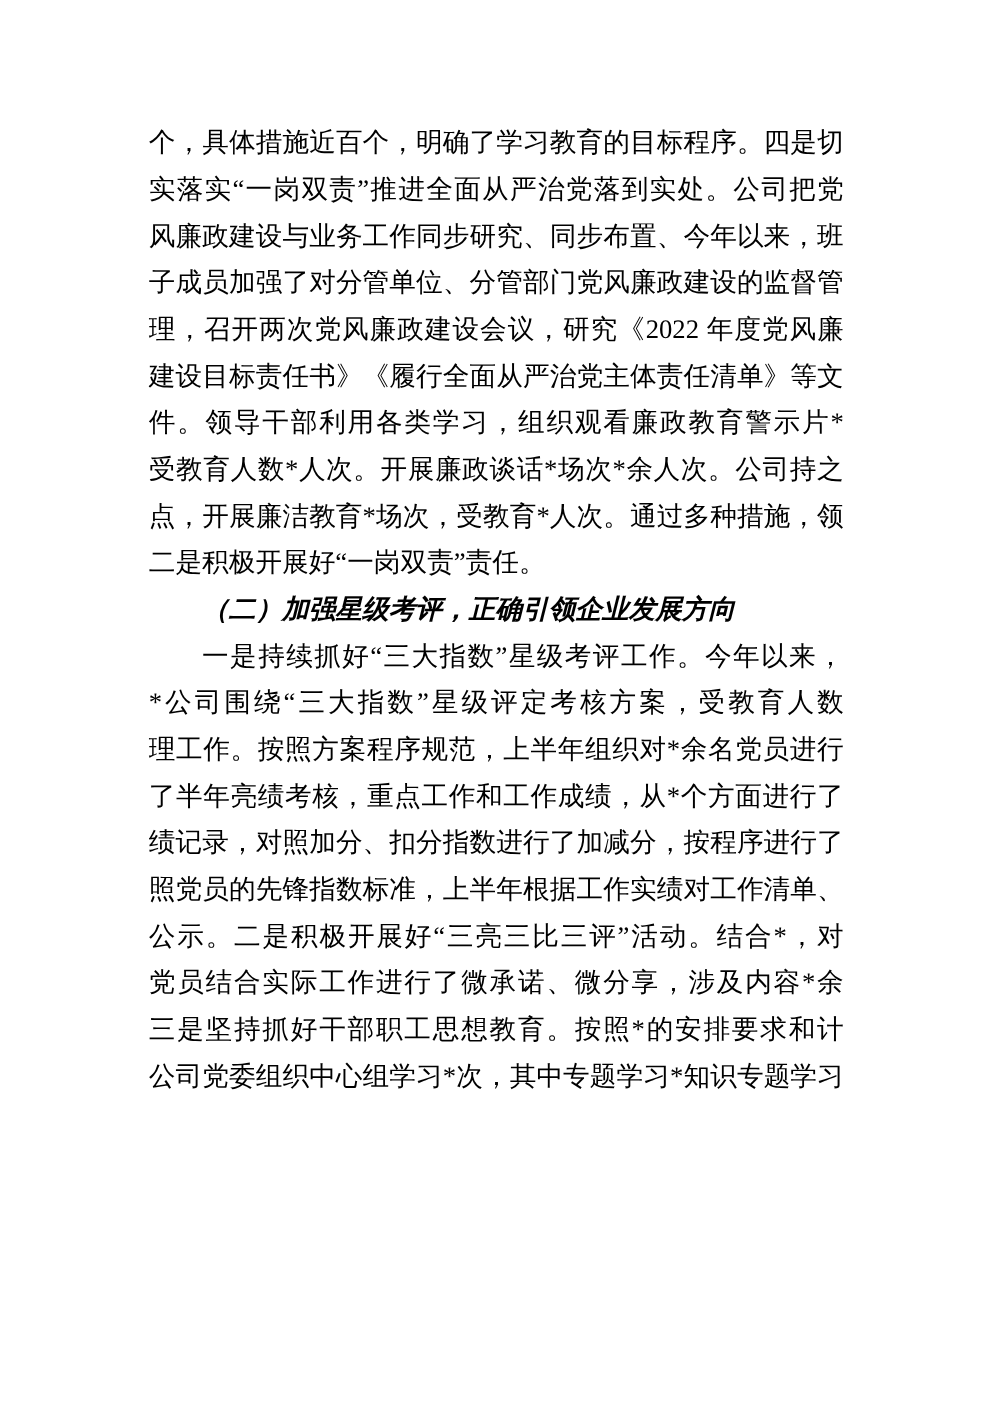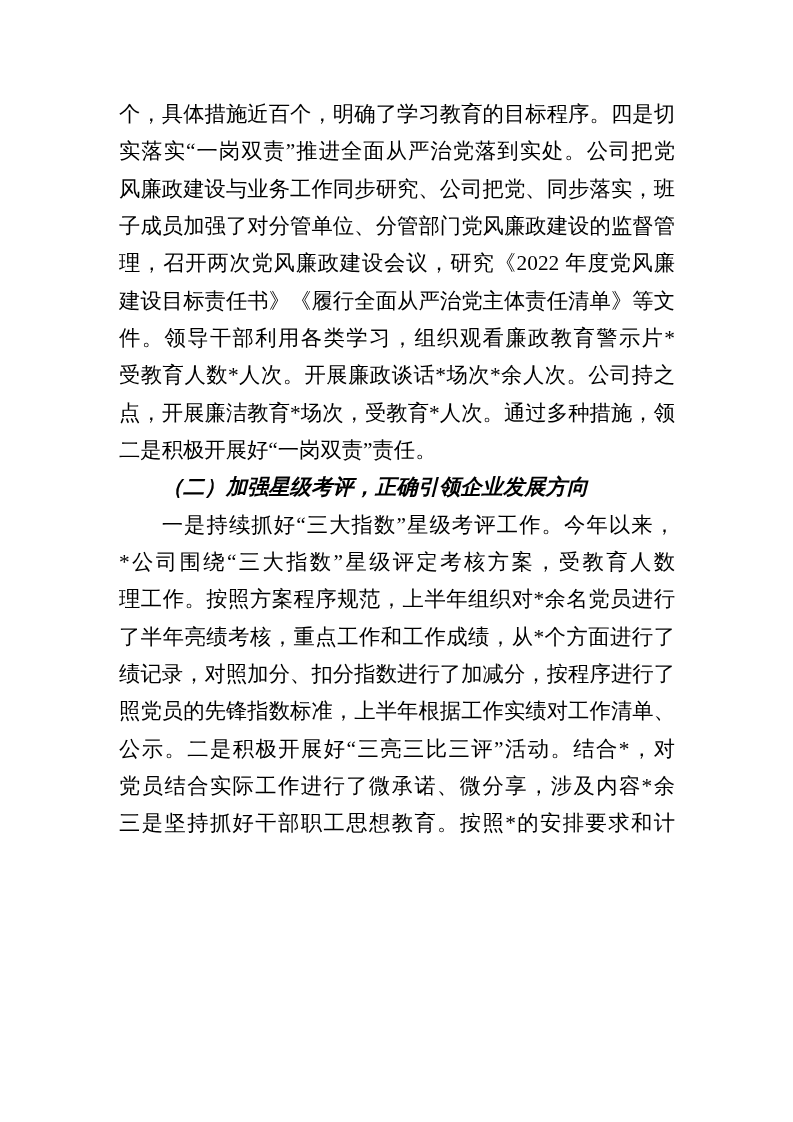--- a/index.html
+++ b/index.html
@@ -53,32 +53,33 @@
     font-style: italic;
   }
 </style>
 </head>
 <body>
 
 <div class="page">
   <div class="doc-body">
       <div class="line justify">个，具体措施近百个，明确了学习教育的目标程序。四是切</div>
       <div class="line justify">实落实“一岗双责”推进全面从严治党落到实处。公司把党</div>
-      <div class="line justify">风廉政建设与业务工作同步研究、公司把党、同步落实，班</div>
+      <div class="line justify">风廉政建设与业务工作同步研究、同步布置、今年以来，班</div>
       <div class="line justify">子成员加强了对分管单位、分管部门党风廉政建设的监督管</div>
       <div class="line justify">理，召开两次党风廉政建设会议，研究《2022 年度党风廉政</div>
       <div class="line justify">建设目标责任书》《履行全面从严治党主体责任清单》等文</div>
       <div class="line justify">件。领导干部利用各类学习，组织观看廉政教育警示片*次，</div>
       <div class="line justify">受教育人数*人次。开展廉政谈话*场次*余人次。公司持之</div>
       <div class="line justify">点，开展廉洁教育*场次，受教育*人次。通过多种措施，领</div>
       <div class="line left">二是积极开展好“一岗双责”责任。</div>
       <div class="line heading left indent">（二）加强星级考评，正确引领企业发展方向</div>
       <div class="line justify indent">一是持续抓好“三大指数”星级考评工作。今年以来，</div>
       <div class="line justify">*公司围绕“三大指数”星级评定考核方案，受教育人数</div>
       <div class="line justify">理工作。按照方案程序规范，上半年组织对*余名党员进行</div>
       <div class="line justify">了半年亮绩考核，重点工作和工作成绩，从*个方面进行了成</div>
       <div class="line justify">绩记录，对照加分、扣分指数进行了加减分，按程序进行了</div>
       <div class="line justify">照党员的先锋指数标准，上半年根据工作实绩对工作清单、</div>
       <div class="line justify">公示。二是积极开展好“三亮三比三评”活动。结合*，对</div>
       <div class="line justify">党员结合实际工作进行了微承诺、微分享，涉及内容*余项。</div>
       <div class="line justify">三是坚持抓好干部职工思想教育。按照*的安排要求和计划，</div>
+      <div class="line justify">公司党委组织中心组学习*次，其中专题学习*知识专题学习</div>
     </div>
 </div>
 
 </body></html>

